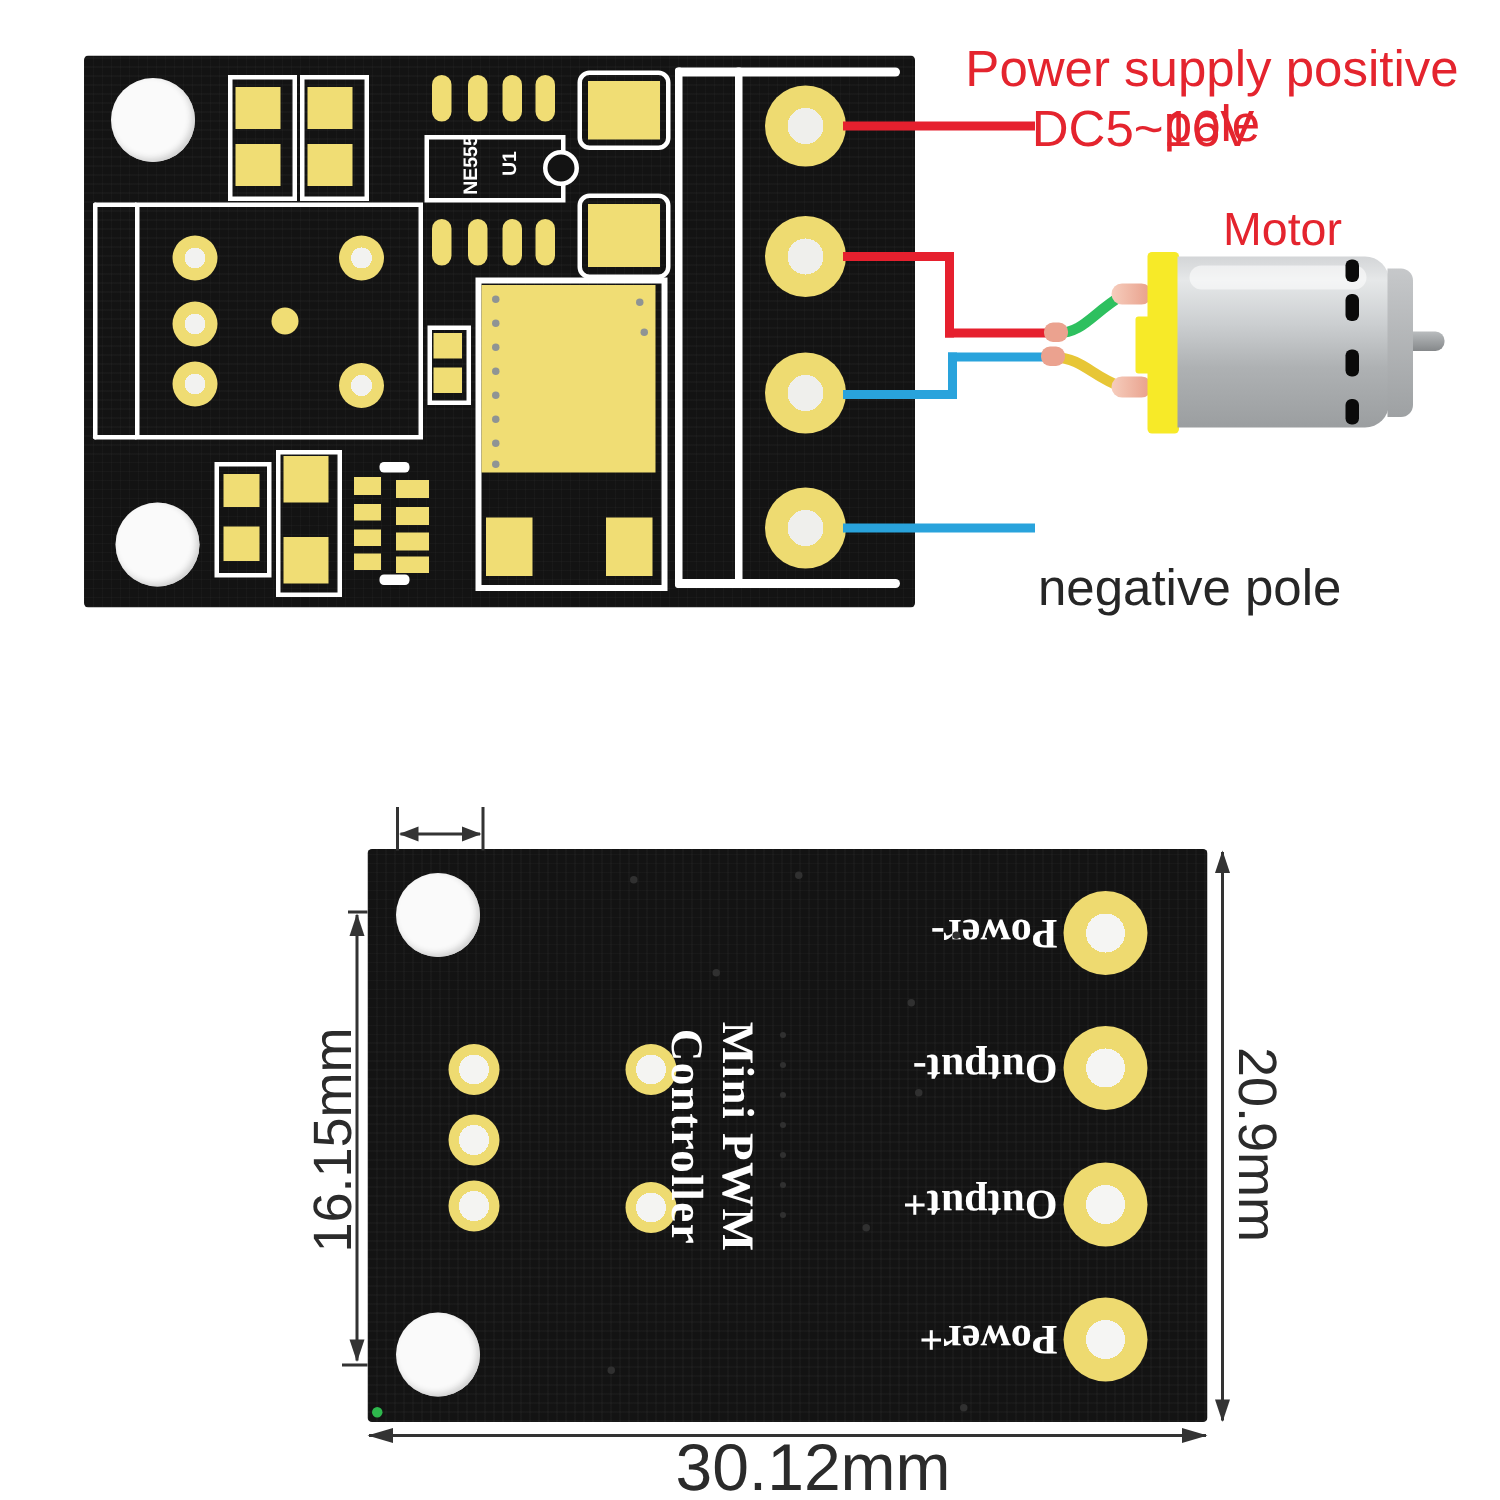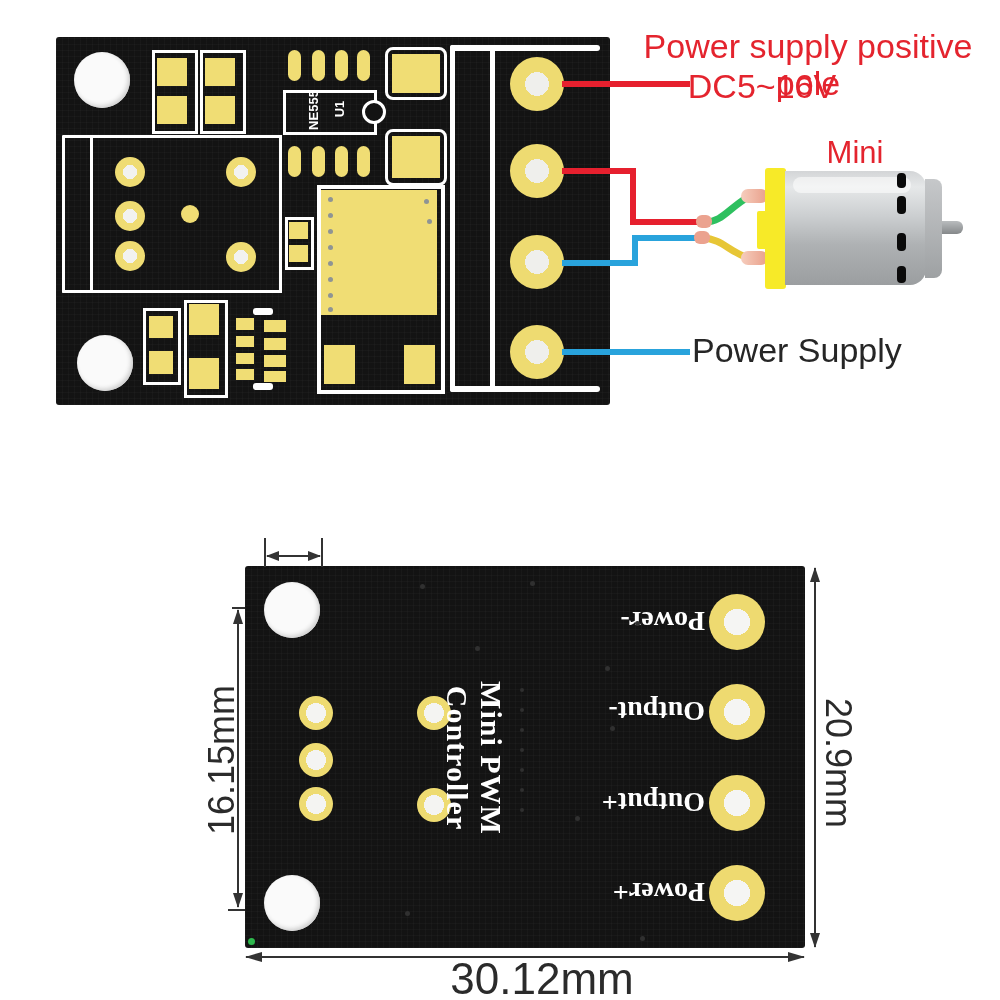--- a/index.html
+++ b/index.html
@@ -151,22 +151,22 @@
   <div class="abs" style="left:793px;top:177px;width:118px;height:16px;border-radius:8px;background:rgba(255,255,255,0.55);"></div>
   <div class="abs" style="left:897px;top:173px;width:9px;height:15px;background:#0a0a0a;border-radius:4px;"></div>
   <div class="abs" style="left:897px;top:196px;width:9px;height:18px;background:#0a0a0a;border-radius:4px;"></div>
   <div class="abs" style="left:897px;top:233px;width:9px;height:18px;background:#0a0a0a;border-radius:4px;"></div>
   <div class="abs" style="left:897px;top:266px;width:9px;height:17px;background:#0a0a0a;border-radius:4px;"></div>
   <div class="abs" style="left:925px;top:179px;width:17px;height:99px;border-radius:0 8px 8px 0;background:linear-gradient(180deg,#c6c8ca,#9ea1a3);"></div>
   <div class="abs" style="left:942px;top:221px;width:21px;height:13px;border-radius:0 6px 6px 0;background:linear-gradient(180deg,#b9bcbe,#85888a);"></div>
 
   <div class="abs annR ctr" style="left:612px;top:28px;width:392px;">Power supply positive pole</div>
   <div class="abs annR ctr" style="left:612px;top:68px;width:300px;">DC5~16V</div>
-  <div class="abs annR ctr" style="left:800px;top:136px;width:110px;font-size:31px;">Mini</div>
-  <div class="abs annK" style="left:692px;top:330px;width:240px;">Power Supply</div>
+  <div class="abs annR ctr" style="left:800px;top:136px;width:110px;font-size:31px;">Motor</div>
+  <div class="abs annK" style="left:692px;top:372px;width:240px;">negative pole</div>
 
   <div class="abs board" style="left:245px;top:566px;width:560px;height:382px;">
     <div class="abs hole" style="left:19px;top:16px;width:56px;height:56px;"></div>
     <div class="abs hole" style="left:19px;top:309px;width:56px;height:56px;"></div>
 
     <div class="abs padM" style="left:54px;top:130px;width:34px;height:34px;"></div>
     <div class="abs padM" style="left:54px;top:177px;width:34px;height:34px;"></div>
     <div class="abs padM" style="left:54px;top:221px;width:34px;height:34px;"></div>
     <div class="abs padM" style="left:172px;top:130px;width:34px;height:34px;"></div>
     <div class="abs padM" style="left:172px;top:222px;width:34px;height:34px;"></div>

